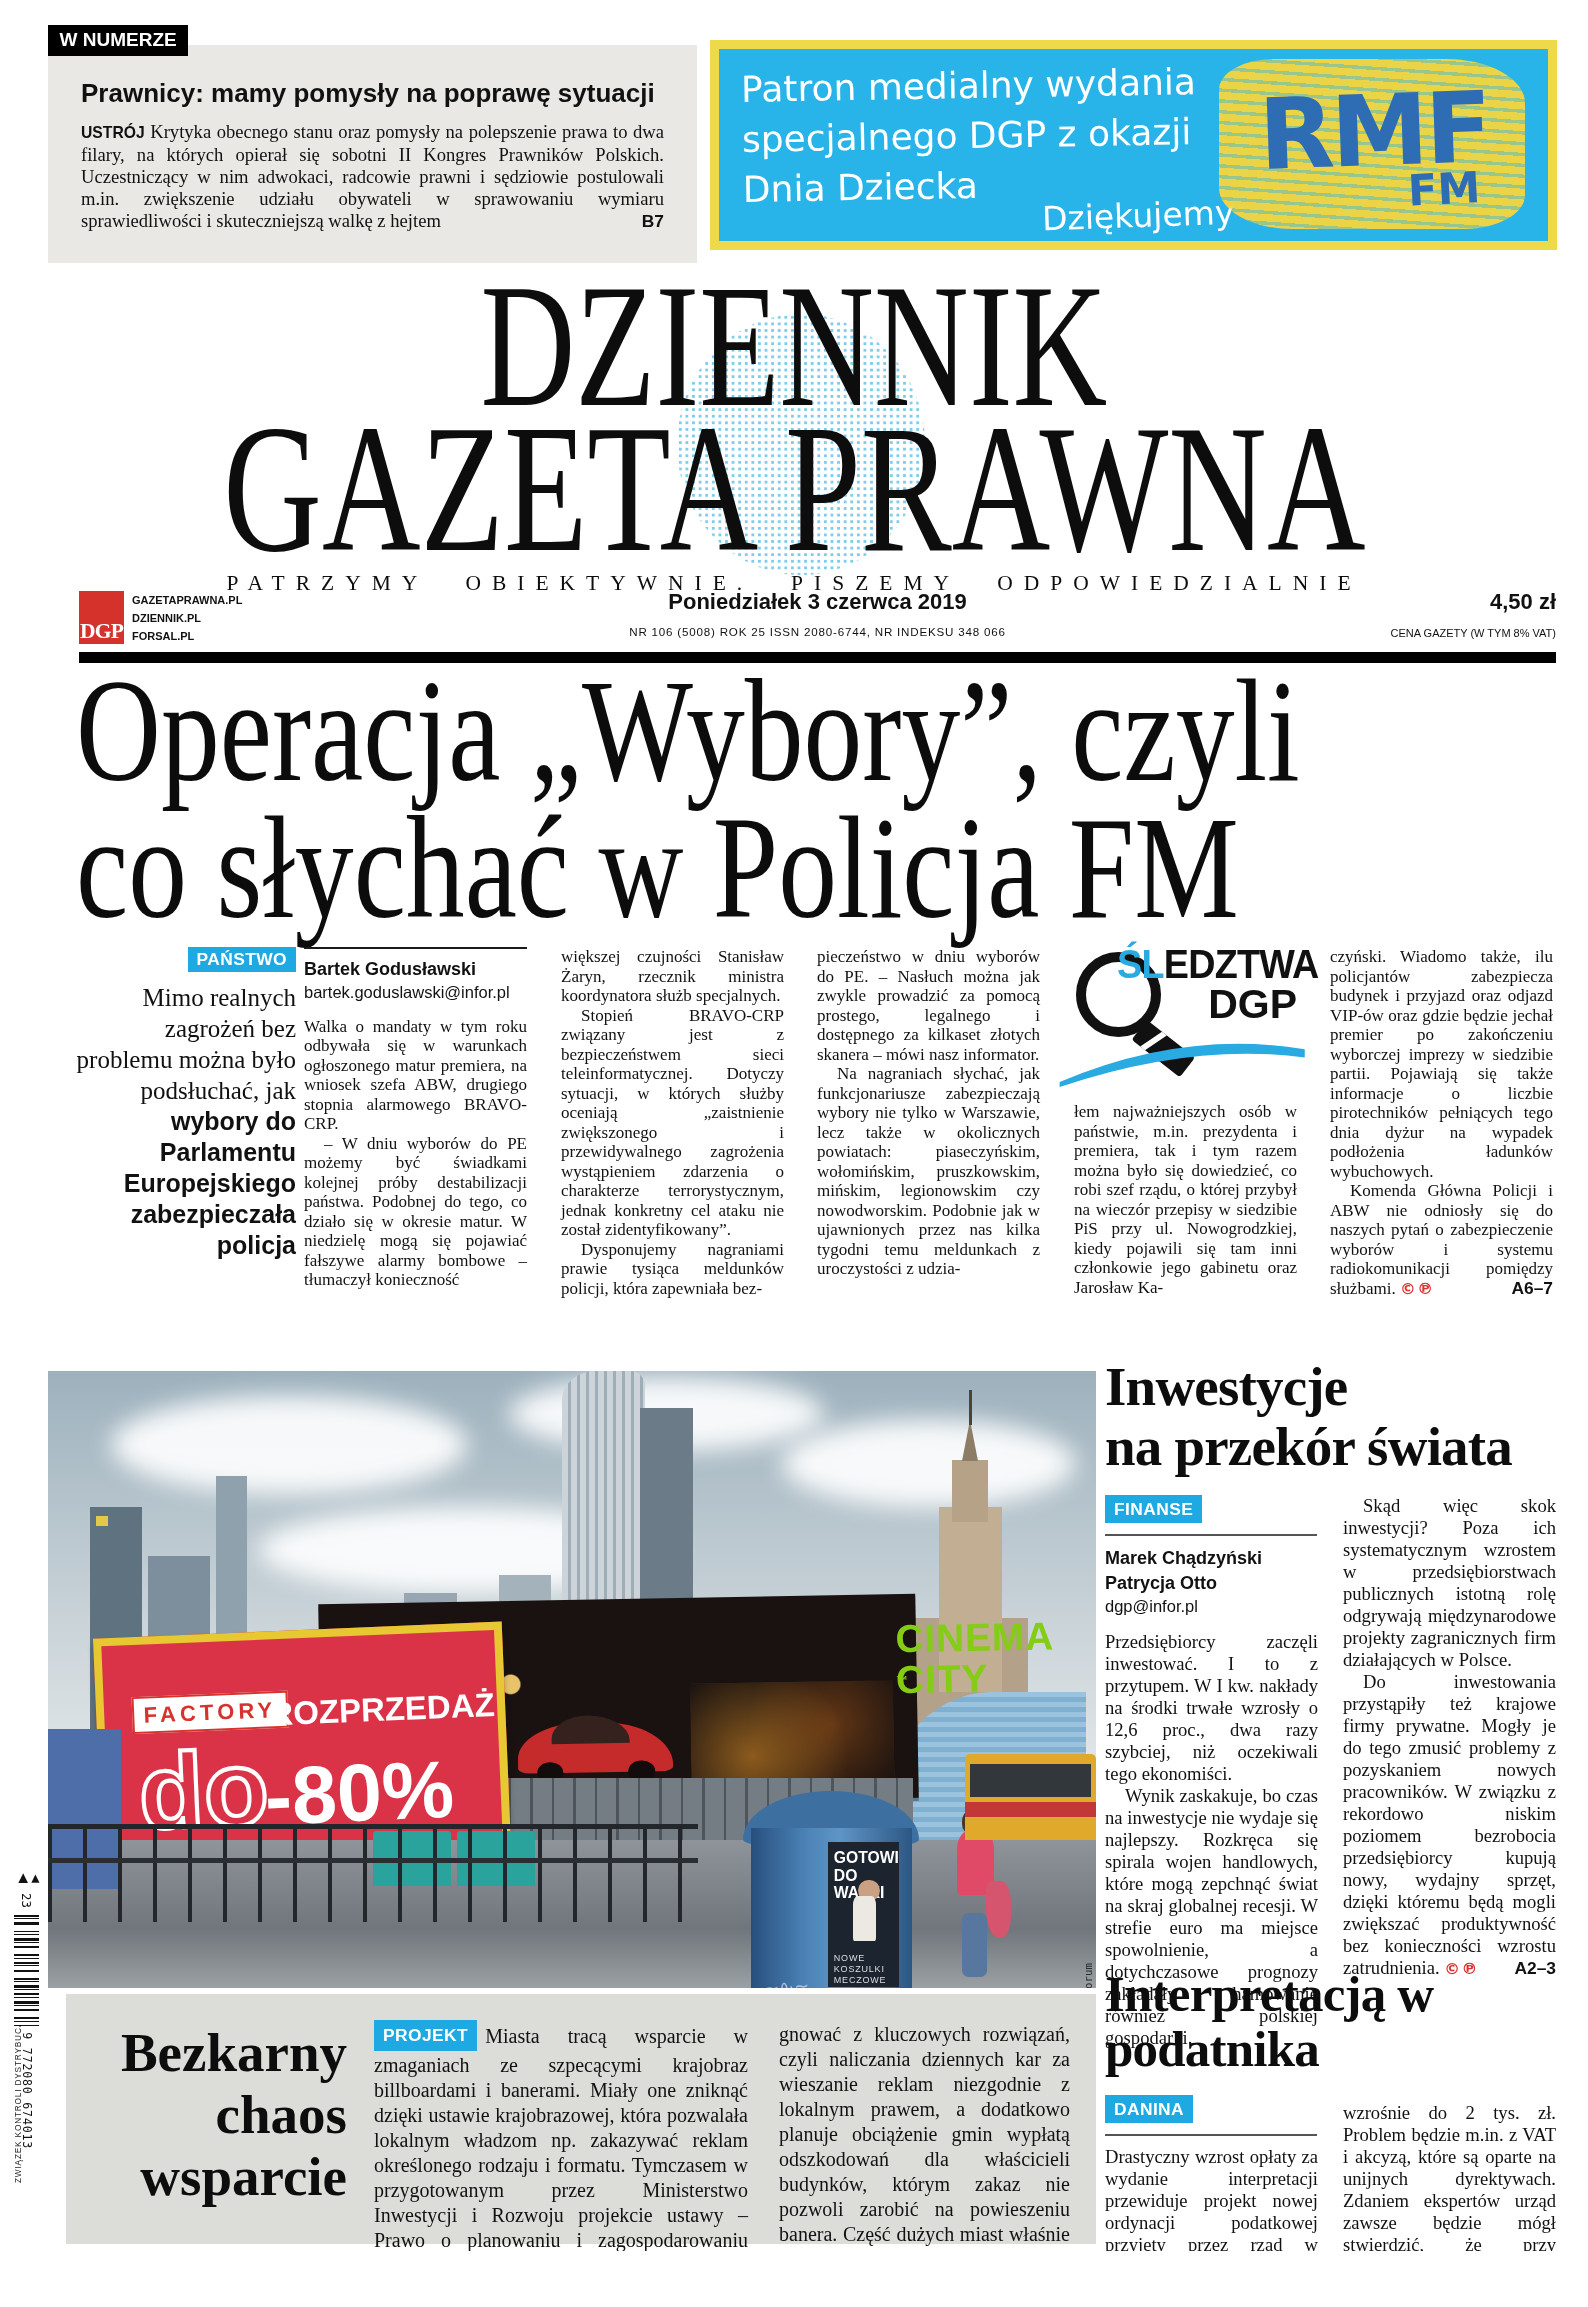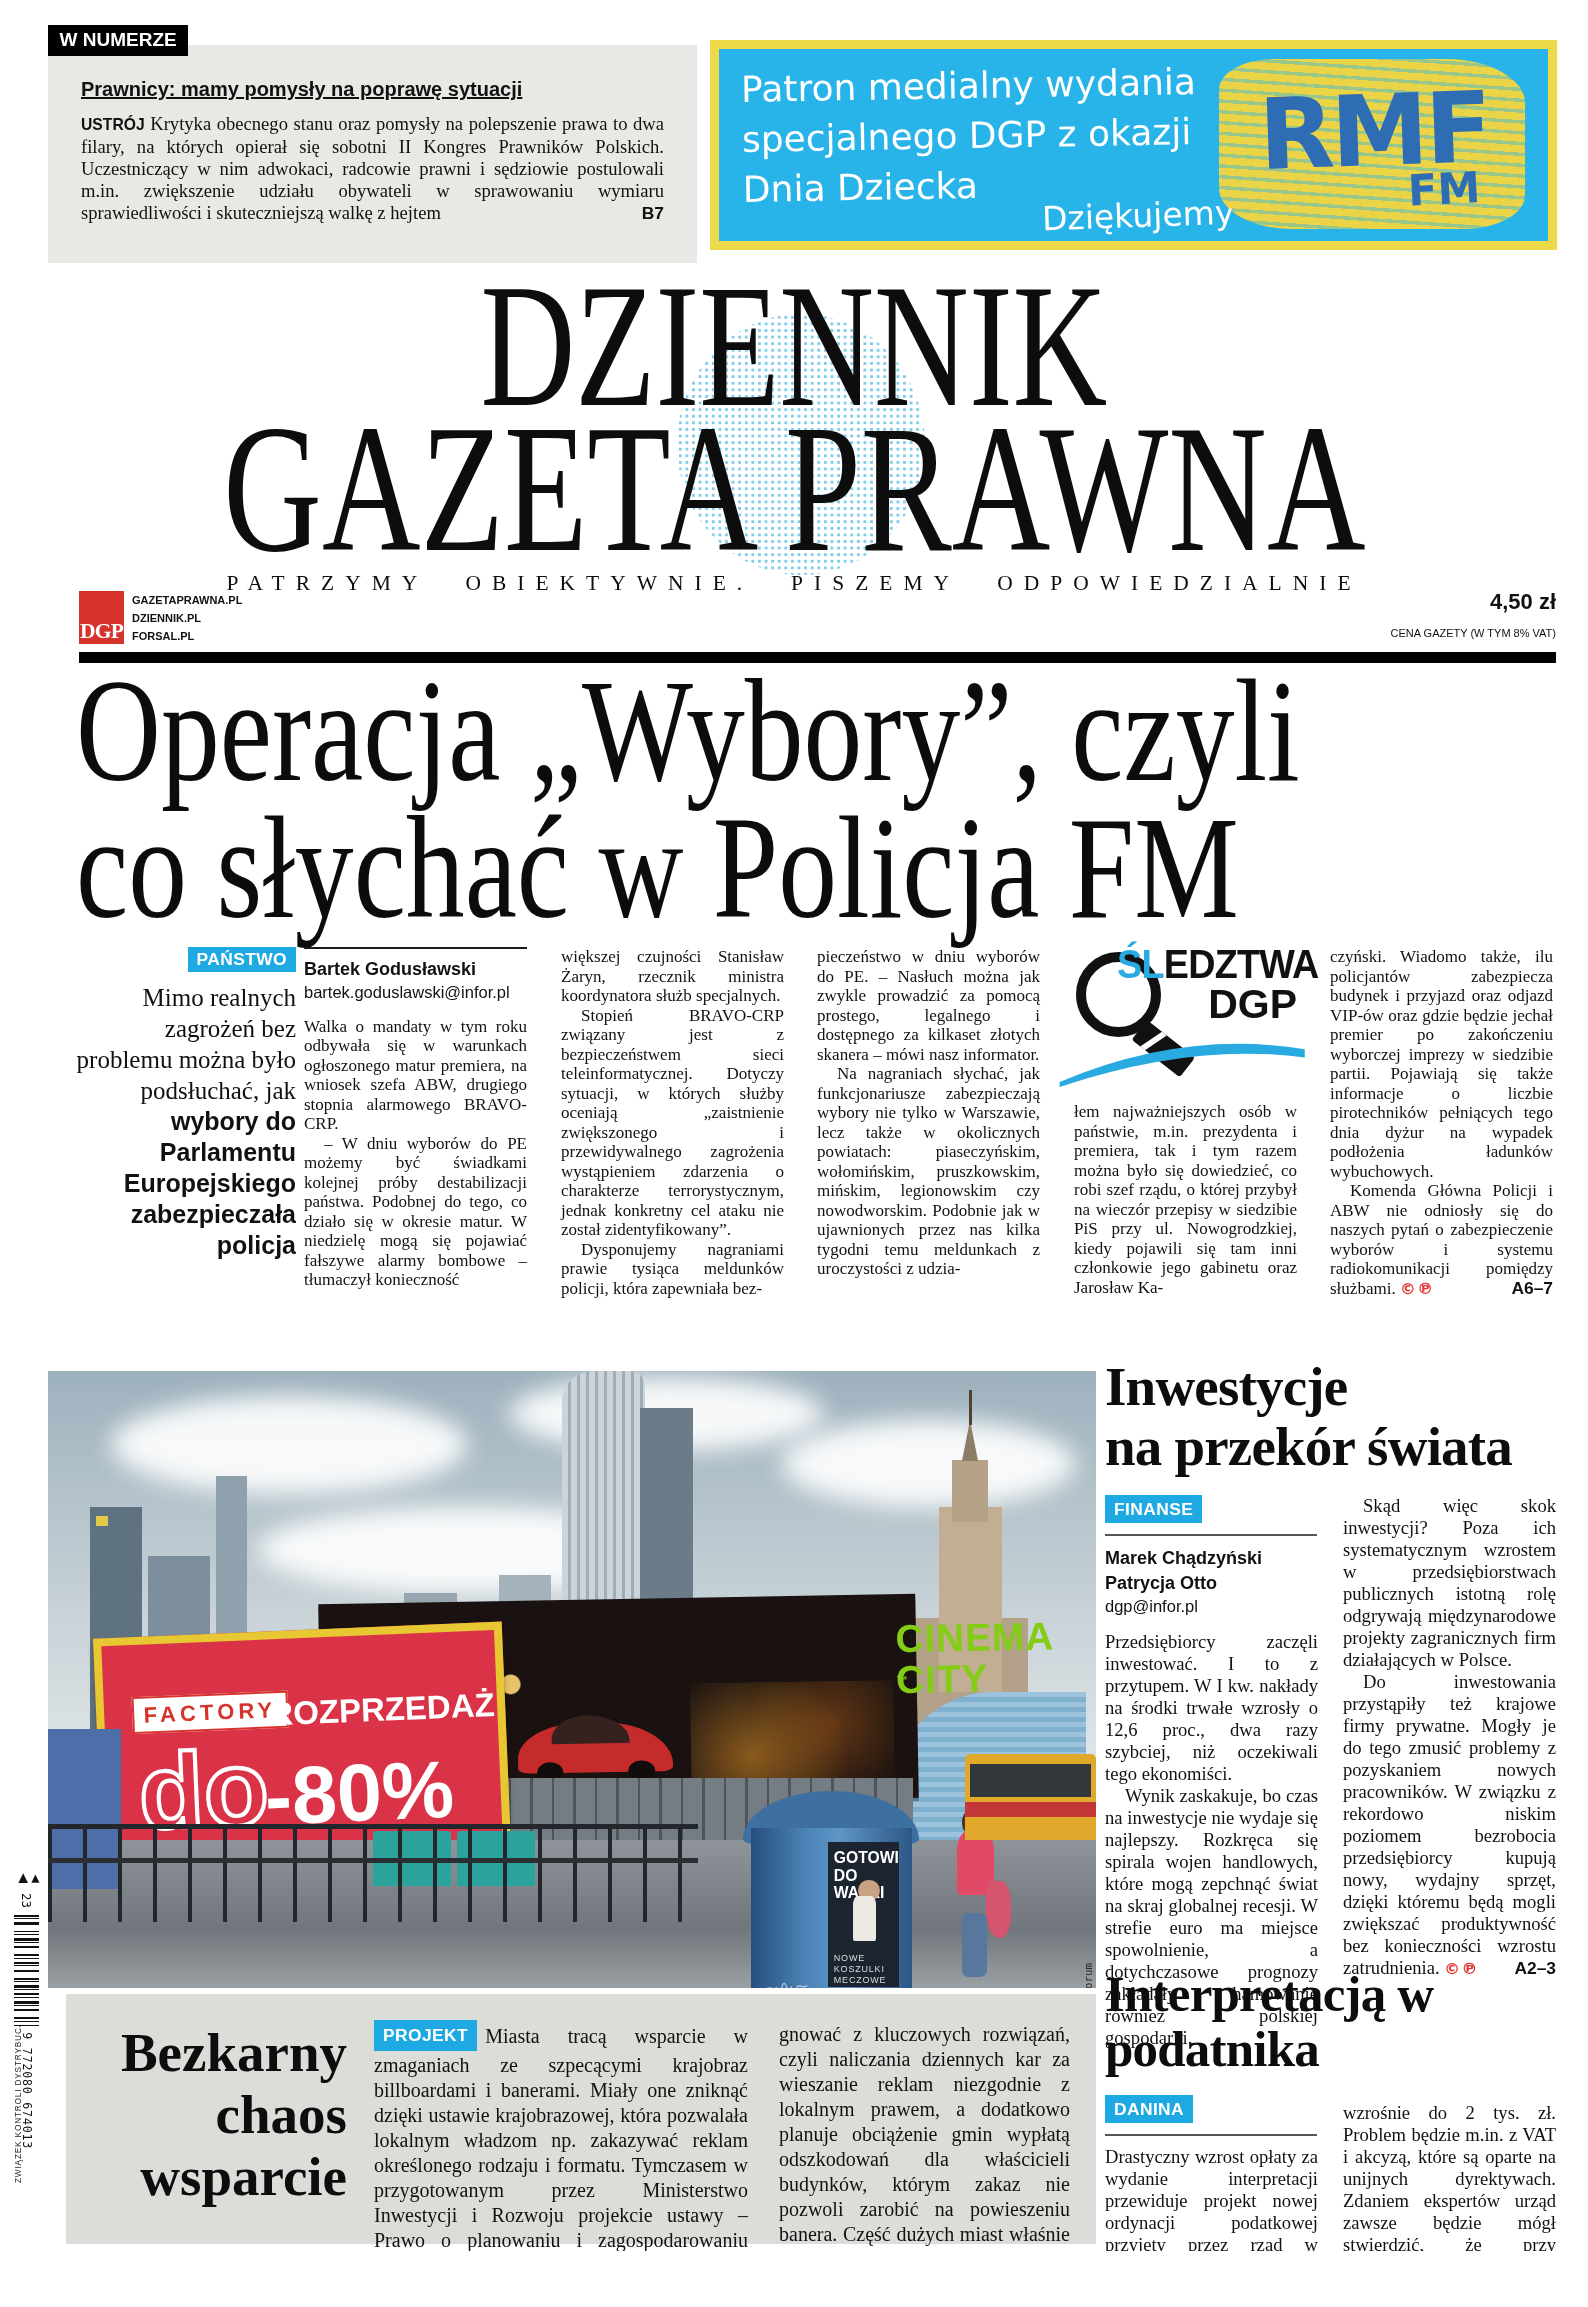--- a/index.html
+++ b/index.html
@@ -8,22 +8,22 @@
   .label{background:#1ea9e2;color:#fff;font-family:"Liberation Sans",sans-serif;
          font-weight:bold;font-size:17.4px;padding:2.5px 9px 3.3px;display:inline-block;letter-spacing:0.4px;}
   .cp{color:#e03030;font-weight:bold;font-family:"DejaVu Sans",sans-serif;font-size:15.7px;letter-spacing:1.7px;}
   .pageref{float:right;font-family:"Liberation Sans",sans-serif;font-weight:bold;font-size:17.4px;}
   p{margin:0;}
   .ind{text-indent:20px;}
   
   .innum-box{position:absolute;left:48px;top:45px;width:649px;height:218px;background:#e9e8e4;}
   .innum-kicker{position:absolute;left:0;top:-20px;background:#000;color:#fff;
       font-family:"Liberation Sans",sans-serif;font-weight:bold;font-size:19px;padding:4.1px 11.6px 5px;}
-  .innum-head{font-family:"Liberation Sans",sans-serif;font-weight:bold;font-size:20px;
-      margin:33px 33px 11.6px 33px;text-decoration:underline;}
+  .innum-head{font-family:"Liberation Sans",sans-serif;font-weight:bold;font-size:26px;
+      margin:33px 33px 11.6px 33px;}
   .innum-body{font-size:18.6px;line-height:22px;text-align:justify;margin:0 33px;}
   .innum-tag{font-family:"Liberation Sans",sans-serif;font-weight:bold;font-size:15.7px;}
   
   .promo{position:absolute;left:710px;top:40px;width:829px;height:192px;background:#28b4e8;
          border:9px solid #eed94a;}
   .promo-text{position:absolute;left:23px;top:11.6px;color:#fff;font-family:"DejaVu Sans",sans-serif;
          font-size:36px;line-height:50px;transform:rotate(-1deg);}
   .promo-thanks{position:absolute;left:323px;top:147px;color:#fff;font-family:"DejaVu Sans",sans-serif;
          font-size:33px;transform:rotate(-2deg);}
   .rmf{position:absolute;right:23px;top:10px;width:306px;height:170px;}
@@ -218,20 +218,24 @@
     <div class="mh-tag">PATRZYMY OBIEKTYWNIE. PISZEMY ODPOWIEDZIALNIE</div>
   </div>
 
   <div class="infobar">
     <div class="dgp-logo">DGP</div>
     <div class="sites">
       <div>GAZETAPRAWNA.PL</div>
       <div>DZIENNIK.PL</div>
       <div>FORSAL.PL</div>
     </div>
+    <div class="ib-center">
+      <div class="ib-date">Poniedziałek 3 czerwca 2019</div>
+      <div class="ib-issue">NR 106 (5008) ROK 25 ISSN 2080-6744, NR INDEKSU 348 066</div>
+    </div>
     <div class="ib-right">
       <div class="ib-price">4,50 zł</div>
       <div class="ib-pricenote">CENA GAZETY (W TYM 8% VAT)</div>
     </div>
   </div>
   <div class="bigbar"></div>
 
   <div class="lead-head">
     <span>Operacja „Wybory”, czyli</span><br>
     <span>co słychać w Policja FM</span>

